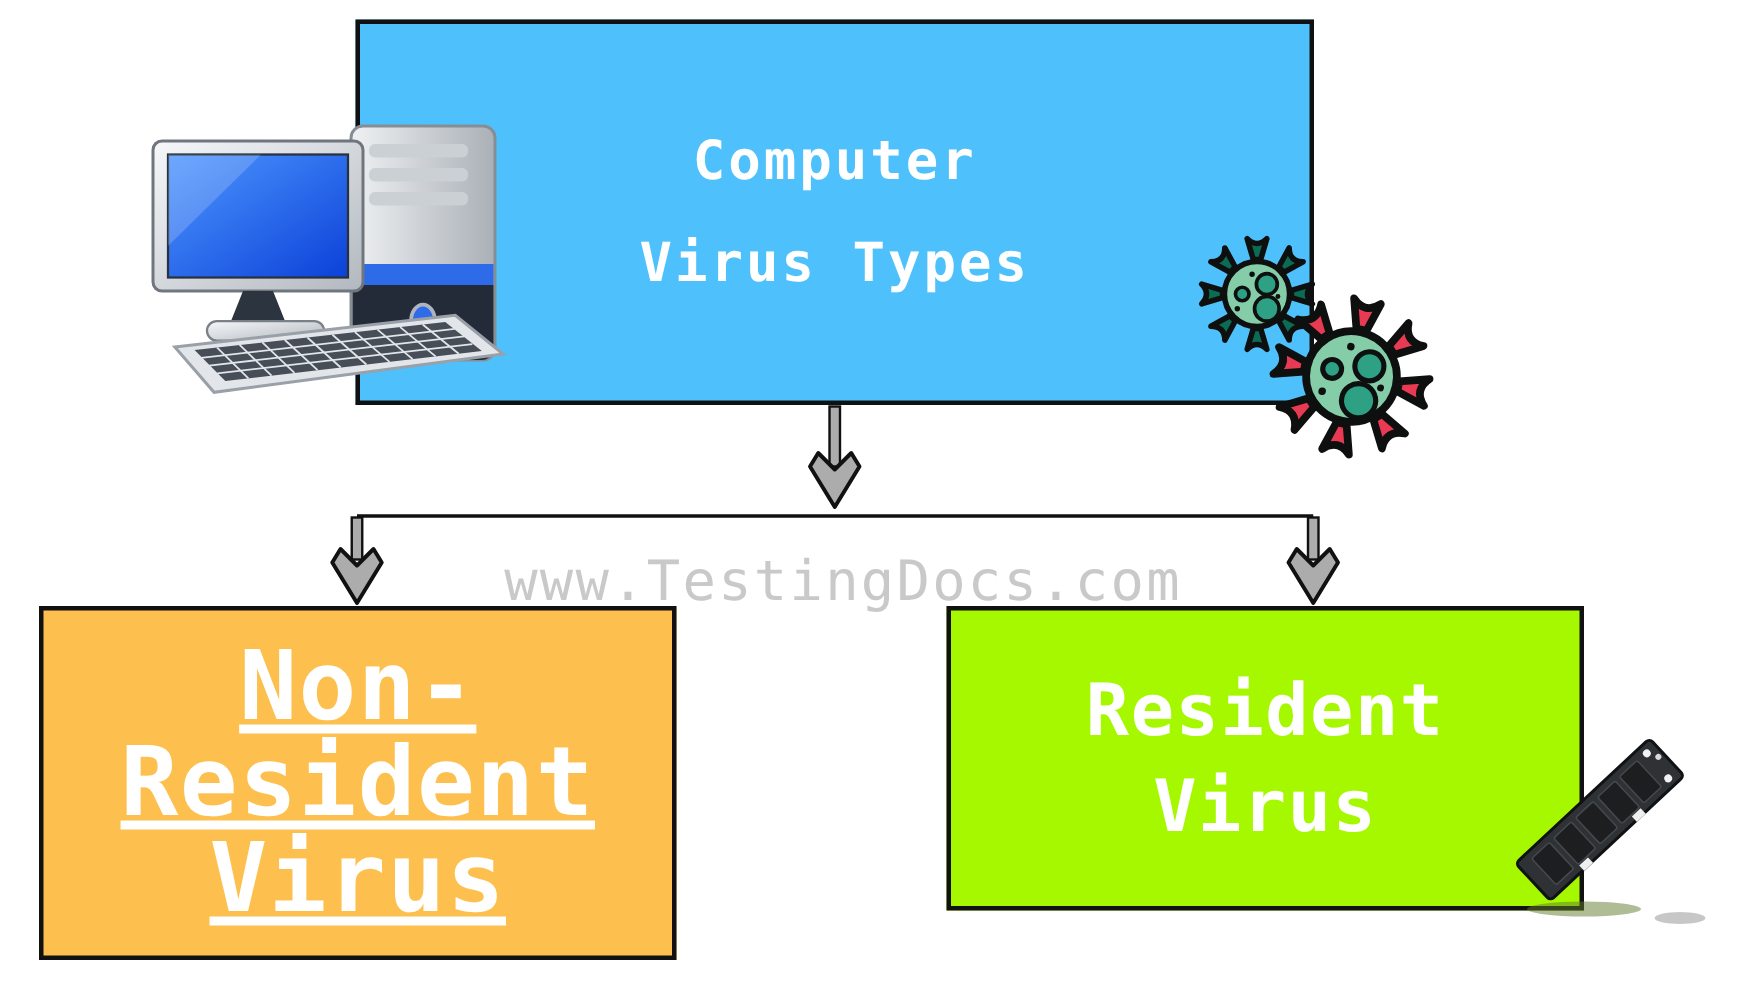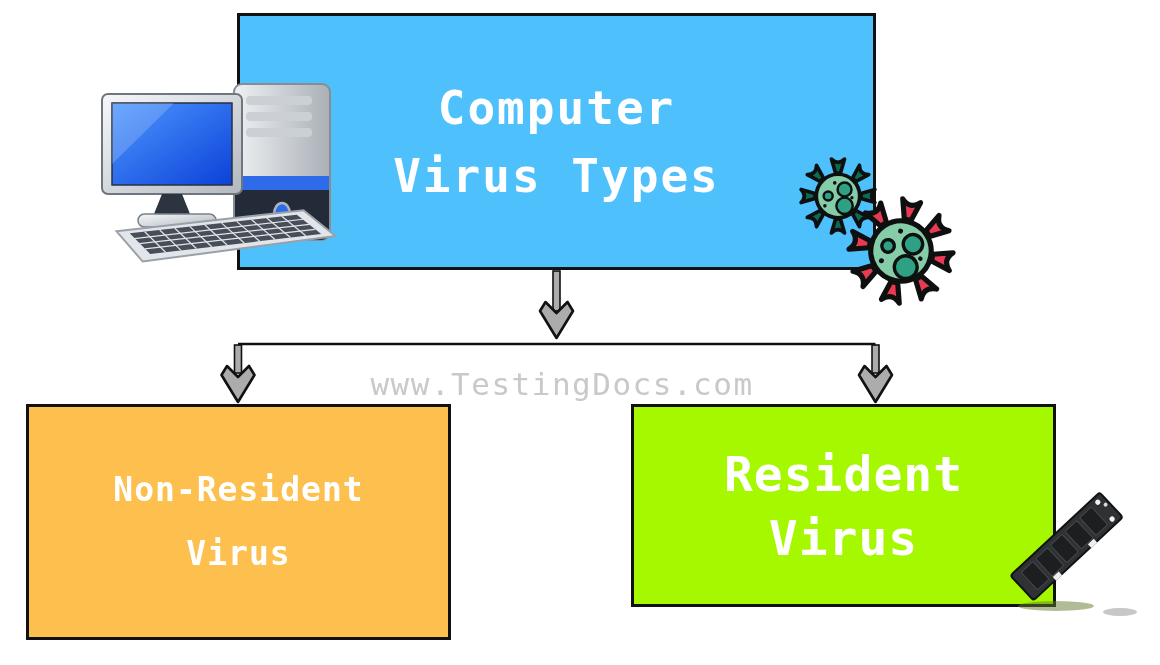--- a/index.html
+++ b/index.html
@@ -6,26 +6,26 @@
   .stage{
     position:relative;width:1160px;height:665px;background:#ffffff;
     font-family:"DejaVu Sans Mono","Liberation Mono",monospace;overflow:hidden;
   }
   .layer{position:absolute;left:0;top:0;}
   .node{
     position:absolute;border:3px solid #111111;box-sizing:border-box;
     display:flex;flex-direction:column;align-items:center;justify-content:center;
     color:#ffffff;font-weight:bold;text-align:center;
   }
-  .node-root{left:237px;top:13px;width:639px;height:257px;font-size:46px;line-height:68px;letter-spacing:2px;}
-  .node-left{left:26px;top:404px;width:425px;height:236px;font-size:33px;line-height:64px;letter-spacing:1px;}
+  .node-root{left:237px;top:13px;width:639px;height:257px;font-size:36px;line-height:68px;letter-spacing:2px;}
+  .node-left{left:26px;top:404px;width:425px;height:236px;font-size:64px;line-height:64px;letter-spacing:1px;text-decoration:underline;}
   .node-right{left:631px;top:404px;width:425px;height:203px;font-size:48px;line-height:64px;letter-spacing:1px;}
   .watermark{
     position:absolute;left:0;top:366px;width:1124px;text-align:center;
-    font-size:31px;letter-spacing:1.5px;font-weight:normal;
+    font-size:37px;letter-spacing:1.5px;font-weight:normal;
   }
   svg{display:block;}
 </style>
 </head>
 <body>
 
 <div class="stage">
 
   <svg class="layer" width="1160" height="665" viewBox="0 0 1160 665">
     <g stroke="#111111" stroke-width="1.6">

